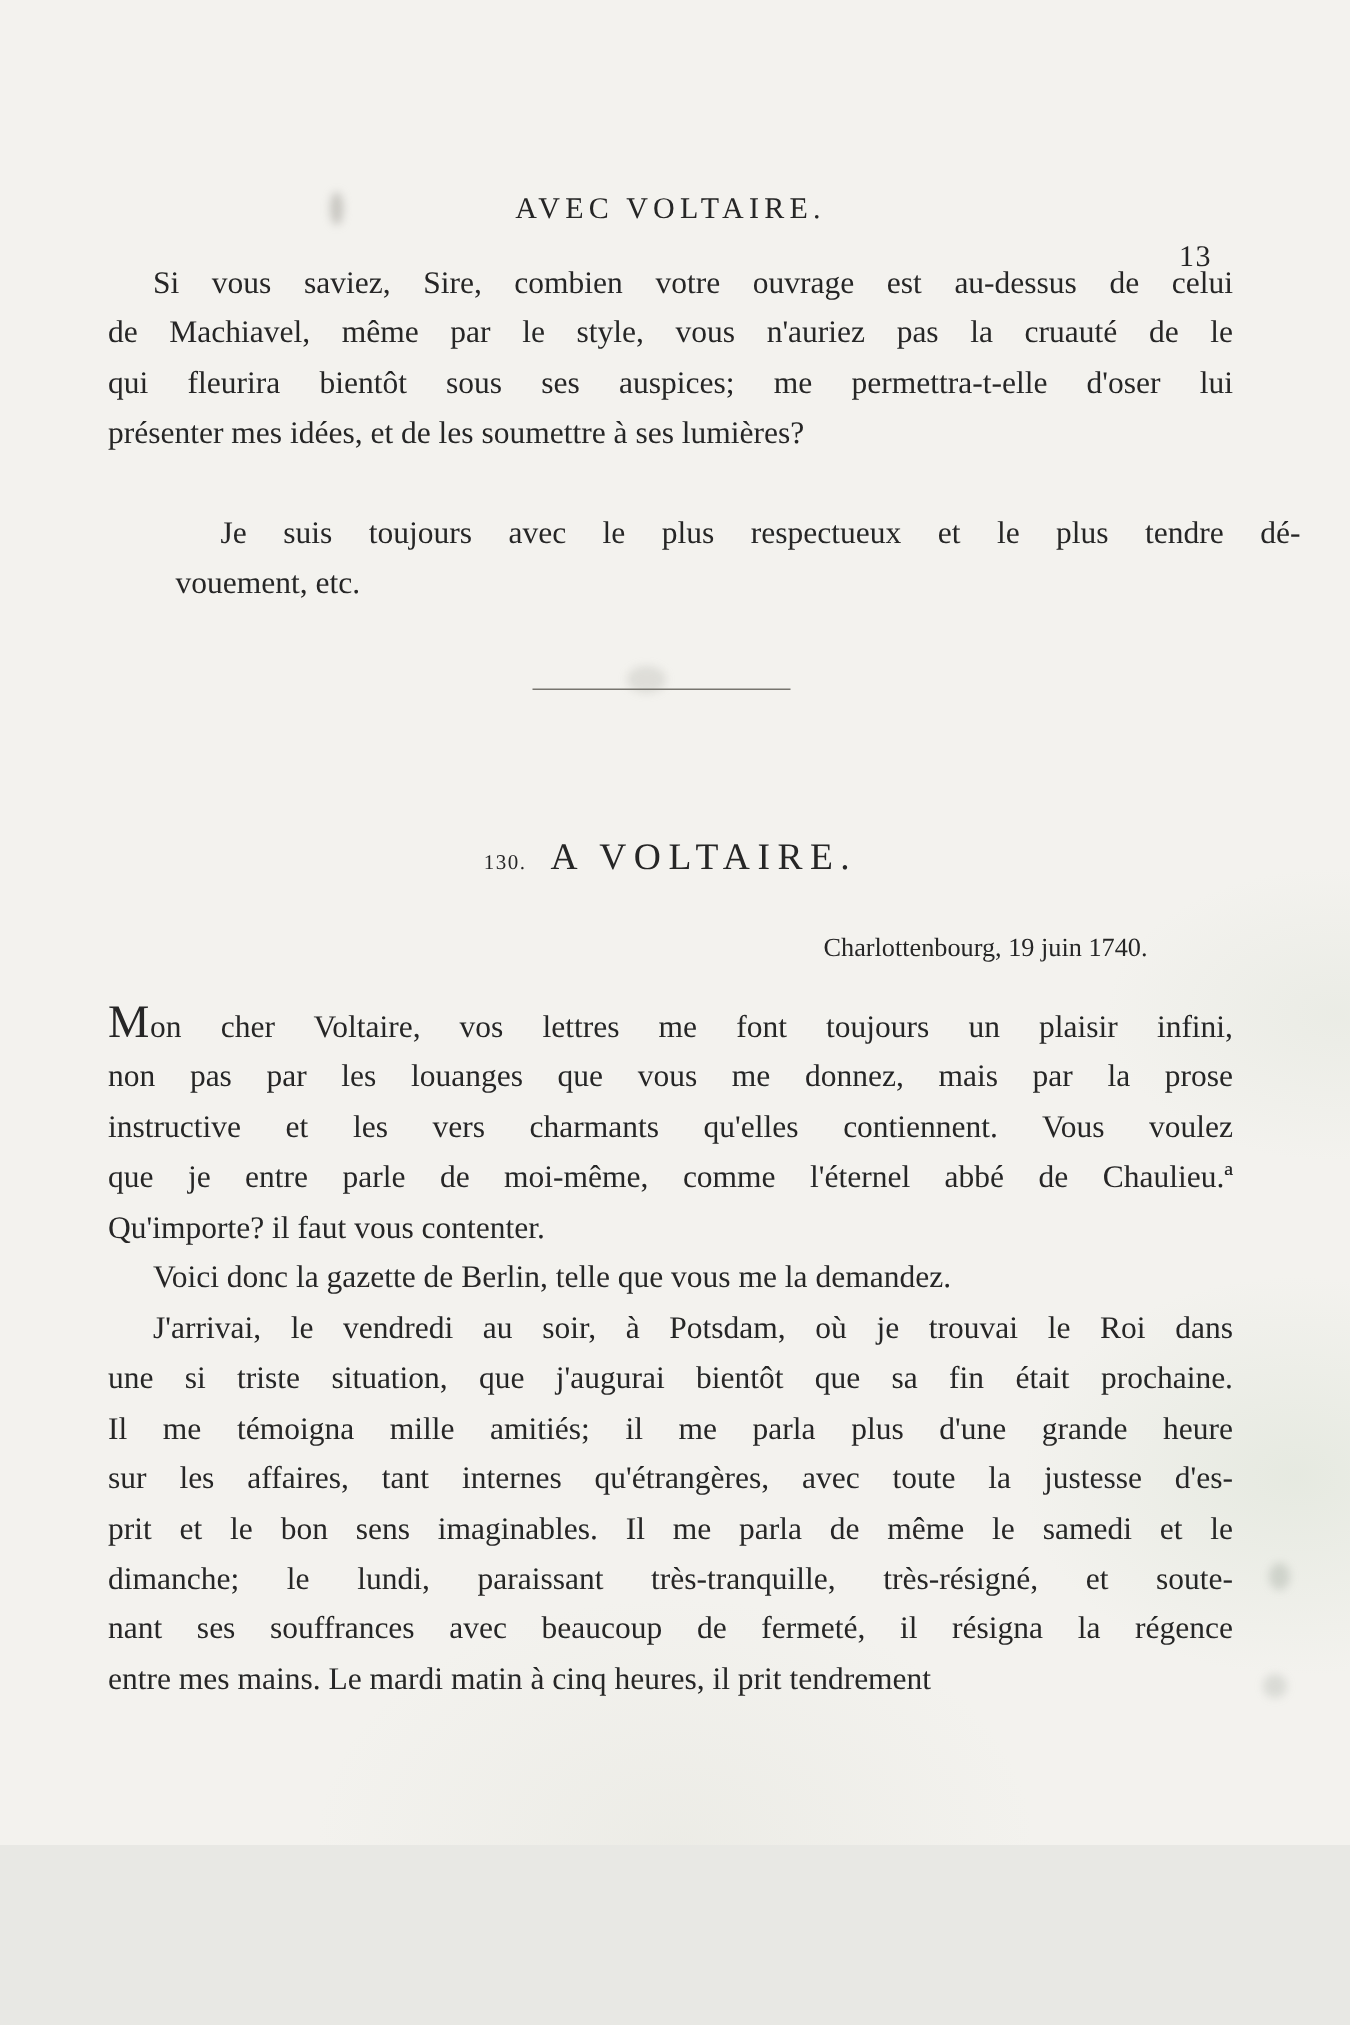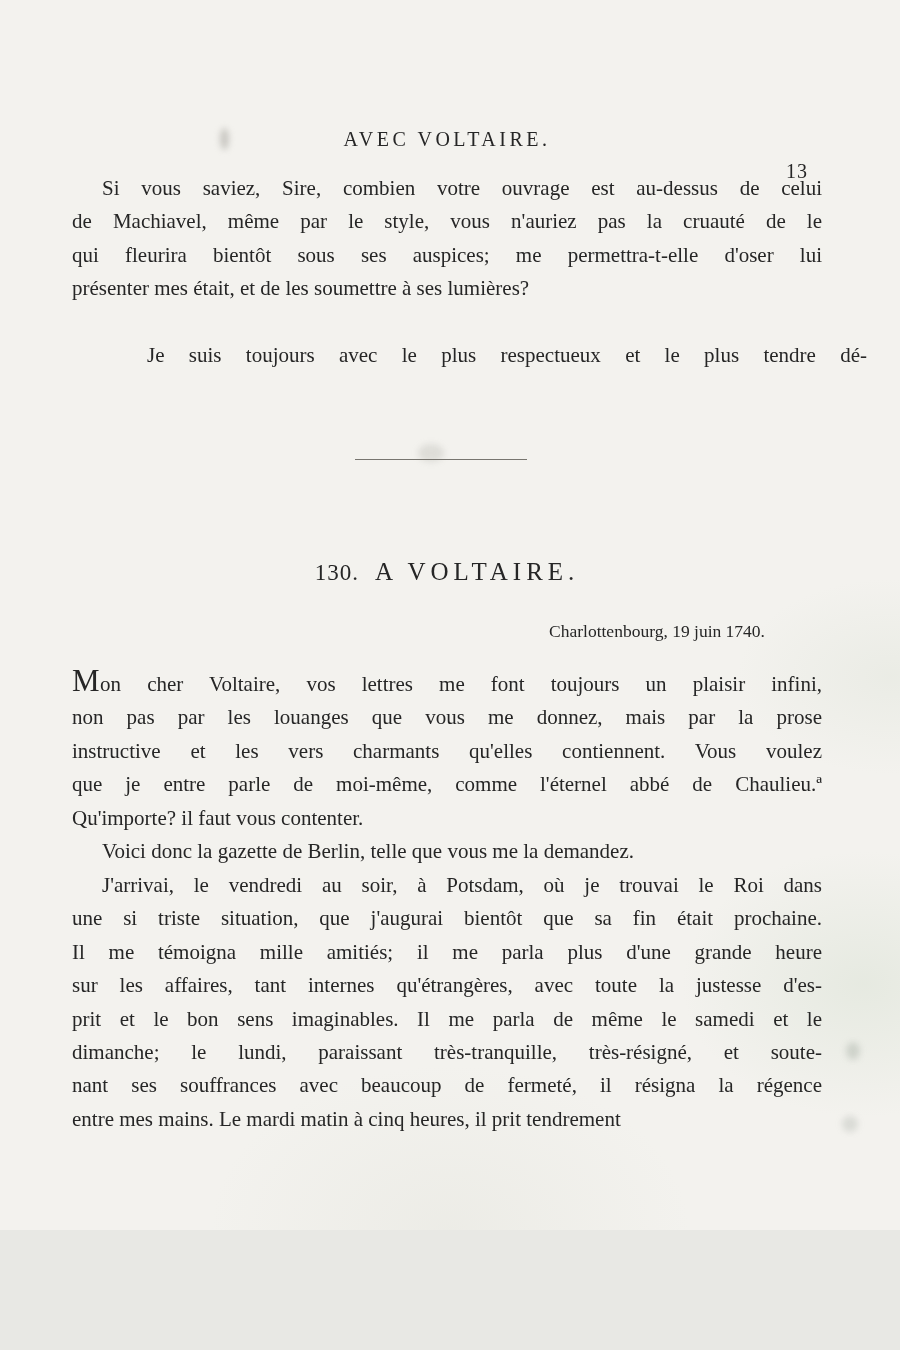--- a/index.html
+++ b/index.html
@@ -77,21 +77,21 @@
   }
   
   .letter-heading {
     position: absolute;
     top: 558px;
     left: 72px;
     width: 750px;
     text-align: center;
   }
   .letter-number {
-    font-size: 23px;
+    font-size: 14px;
     letter-spacing: 1px;
     margin-right: 16px;
   }
   .letter-title {
     font-size: 25px;
     letter-spacing: 5px;
     margin-top: 18px;
   }
   .dateline {
     position: absolute;
@@ -144,24 +144,25 @@
   <div class="smudge smudge-3"></div>
   <div class="smudge smudge-4"></div>
 
   <div class="running-header">AVEC VOLTAIRE.</div>
   <div class="page-number">13</div>
 
   <div class="para" id="para-top-1">
       <div class="line indent">Si vous saviez, Sire, combien votre ouvrage est au-dessus de celui</div>
       <div class="line">de Machiavel, même par le style, vous n'auriez pas la cruauté de le</div>
       <div class="line">qui fleurira bientôt sous ses auspices; me permettra-t-elle d'oser lui</div>
-      <div class="line last">présenter mes était, et de les soumettre à ses lumières?</div>
+      <div class="line last">présenter mes idées, et de les soumettre à ses lumières?</div>
     </div>
   <div class="para" id="para-top-2">
       <div class="line indent">Je suis toujours avec le plus respectueux et le plus tendre dé-</div>
+      <div class="line last">vouement, etc.</div>
     </div>
 
   <hr class="divider">
 
   <div class="letter-heading">
     <span class="letter-number">130.</span><span class="letter-title">A VOLTAIRE.</span>
   </div>
 
   <div class="dateline">Charlottenbourg, 19 juin 1740.</div>
 

